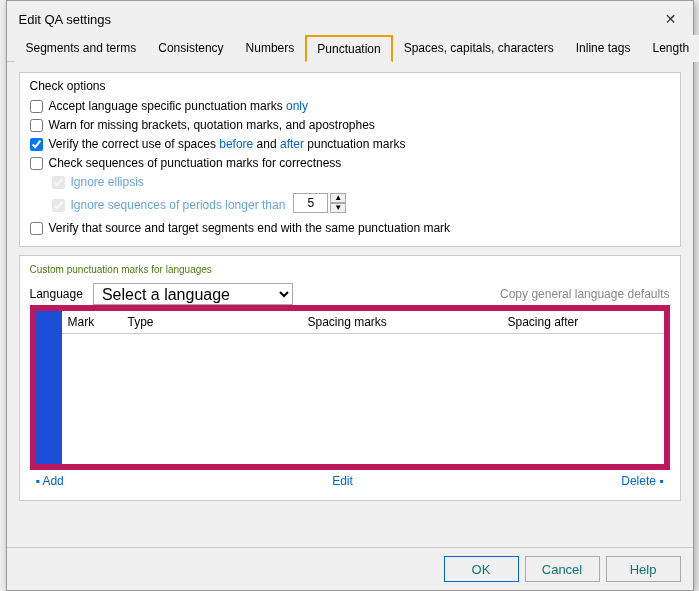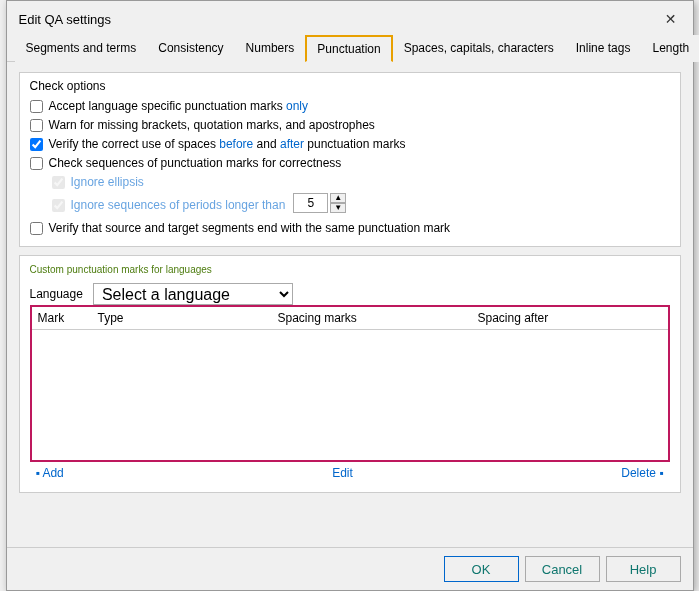--- a/index.html
+++ b/index.html
@@ -176,22 +176,23 @@
       background: #fff;
       cursor: pointer;
     }
     .copy-defaults {
       margin-left: auto;
       font-size: 12px;
       color: #888;
       cursor: pointer;
     }
     .table-container {
-      border: 2px solid #be185d;
+      border: 6px solid #be185d;
       background: #1d4ed8;
+      padding-left: 26px;
     }
     .table-header {
       display: grid;
       grid-template-columns: 60px 180px 200px 1fr;
       background: #fff;
       border-bottom: 1px solid #ccc;
       padding: 4px 6px;
     }
     .table-header-cell {
       font-size: 12px;
@@ -326,20 +327,21 @@
     </div>
 
     <div class="custom-section">
       <div class="custom-title">Custom punctuation marks for languages</div>
 
       <div class="lang-row">
         <span class="lang-label">Language</span>
         <select class="lang-select">
           <option value="">Select a language</option>
         </select>
+        <span class="copy-defaults">Copy general language defaults</span>
       </div>
 
       <div class="table-container">
         <div class="table-header">
           <div class="table-header-cell">Mark</div>
           <div class="table-header-cell">Type</div>
           <div class="table-header-cell">Spacing marks</div>
           <div class="table-header-cell">Spacing after</div>
         </div>
         <div class="table-body"></div>

